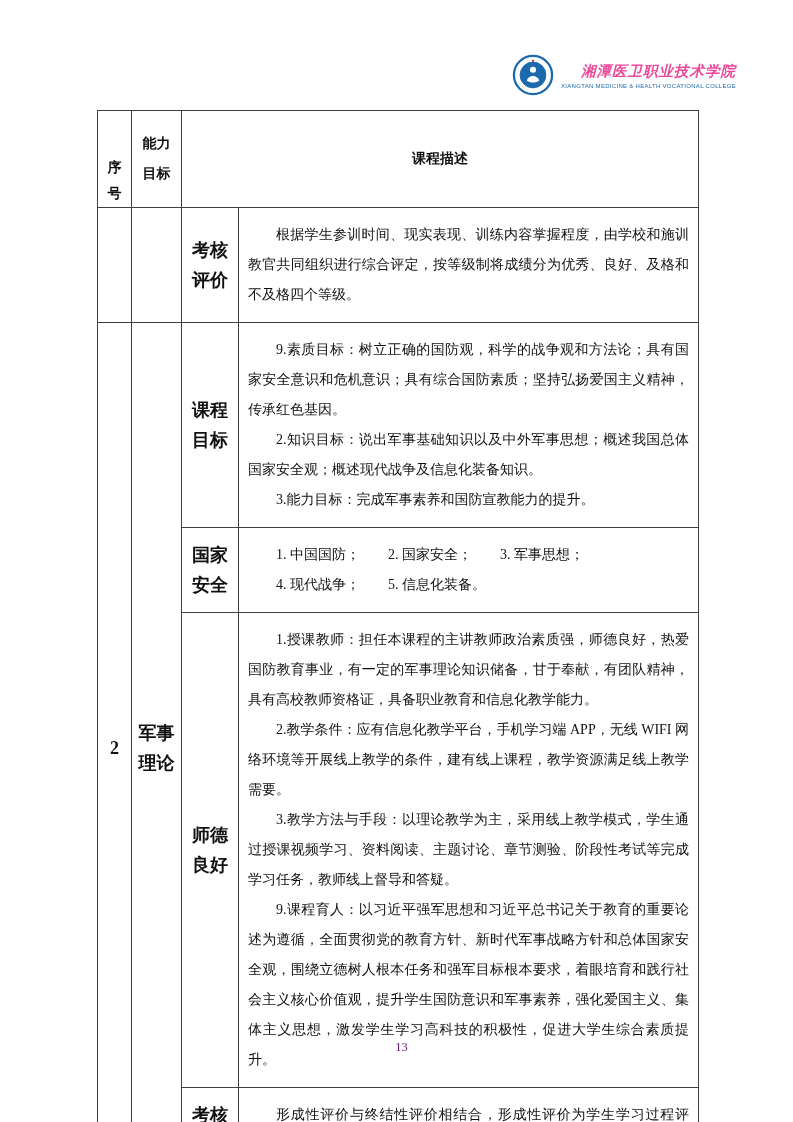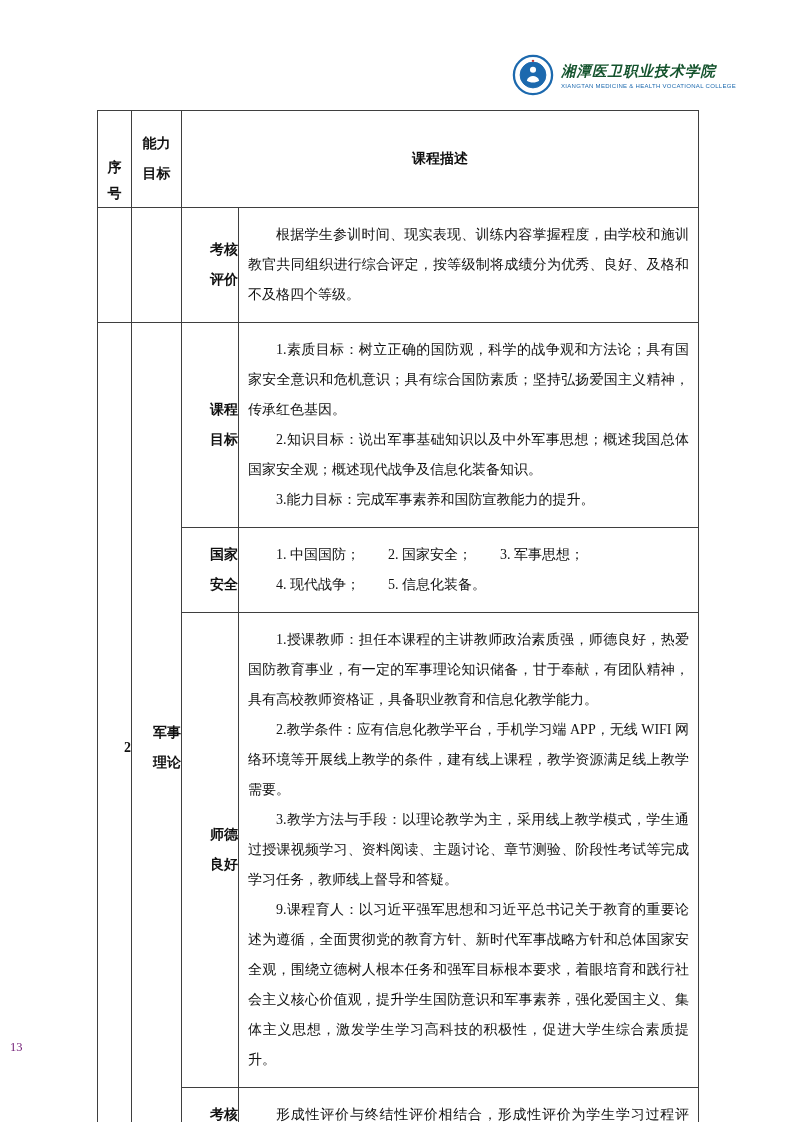--- a/index.html
+++ b/index.html
@@ -10,58 +10,58 @@
     color:#111111;
   }
   .page { position:absolute; inset:0; background:#ffffff; overflow:hidden; }
 
   
   .logo { position:absolute; top:54px; left:512px; display:flex; align-items:center; gap:7px; }
   .emblem { width:42px; height:42px; flex:0 0 auto; }
   .logo-text { display:flex; flex-direction:column; justify-content:center; }
   .logo-cn {
     font-size:14.5px; font-weight:bold; font-style:italic;
-    color:#14532d; letter-spacing:1px; white-space:nowrap;
+    color:#ec4899; letter-spacing:1px; white-space:nowrap;text-align:right;
   }
   .logo-en {
     font-size:6px; color:#1c69ae; letter-spacing:0.3px; margin-top:2px;
     font-family:"Liberation Sans","DejaVu Sans",sans-serif; white-space:nowrap;
   }
 
   
   .course-table {
     position:absolute; left:97px; top:110px; width:601px;
     border-collapse:collapse; table-layout:fixed;
   }
   .course-table td { border:1px solid #3f3f3f; vertical-align:middle; overflow:hidden; }
 
   .header-row td {
     text-align:center; font-weight:bold; font-size:14px; line-height:26px; height:62px;
   }
   .seq-cell, .course-cell, .label-cell {
-    text-align:right; font-weight:bold; font-size:14px; line-height:30px;
+    text-align:center; font-weight:bold; font-size:18px; line-height:30px;
   }
   .wrap-1 { display:inline-block; width:1.15em; line-height:26px;margin-top:44px; }
   .wrap-2 { display:inline-block; width:2.08em; line-height:30px; }
 
   .desc-cell { padding:12px 9px; font-size:14px; }
   .desc-cell p {
     text-indent:2em; line-height:30px; text-align:justify;
   }
 
   tr.row-h100 > td { height:100px; }
   tr.row-h185 > td { height:185px; }
   tr.row-h66  > td { height:66px; }
   tr.row-h437 > td { height:437px;margin-top:48px; }
   tr.row-h76  > td { height:76px; }
 
   
   .page-number {
     position:absolute; top:1040px; left:0; width:100%;
-    text-align:left; font-size:12.5px; color:#701a75;padding-left:10px;
+    text-align:center; font-size:12.5px; color:#701a75;padding-left:10px;
   }
 </style>
 </head>
 <body>
 
 <div class="page">
 
   <div class="logo">
     <svg class="emblem" viewBox="0 0 44 44">
       <circle cx="22" cy="22" r="20" fill="#ffffff" stroke="#1c69ae" stroke-width="2.4"></circle>
@@ -97,21 +97,21 @@
         <td class="desc-cell">
           <p>根据学生参训时间、现实表现、训练内容掌握程度，由学校和施训教官共同组织进行综合评定，按等级制将成绩分为优秀、良好、及格和不及格四个等级。</p>
         </td>
       </tr>
 
       <tr class="row-h185">
         <td class="seq-cell" rowspan="4"><span>2</span></td>
         <td class="course-cell" rowspan="4"><span class="wrap-2">军事理论</span></td>
         <td class="label-cell"><span class="wrap-2">课程目标</span></td>
         <td class="desc-cell">
-          <p>1.素质目标：树立正确的国防观，科学的战争观和方法论；具有国家安全意识和危机意识；具有综合国防素质；坚持弘扬爱国主义精神，传承红色基因。</p>
+          <p>9.素质目标：树立正确的国防观，科学的战争观和方法论；具有国家安全意识和危机意识；具有综合国防素质；坚持弘扬爱国主义精神，传承红色基因。</p>
           <p>2.知识目标：说出军事基础知识以及中外军事思想；概述我国总体国家安全观；概述现代战争及信息化装备知识。</p>
           <p>3.能力目标：完成军事素养和国防宣教能力的提升。</p>
         </td>
       </tr>
 
       <tr class="row-h66">
         <td class="label-cell"><span class="wrap-2">国家安全</span></td>
         <td class="desc-cell">
           <p>1. 中国国防；　　2. 国家安全；　　3. 军事思想；</p>
           <p>4. 现代战争；　　5. 信息化装备。</p>

